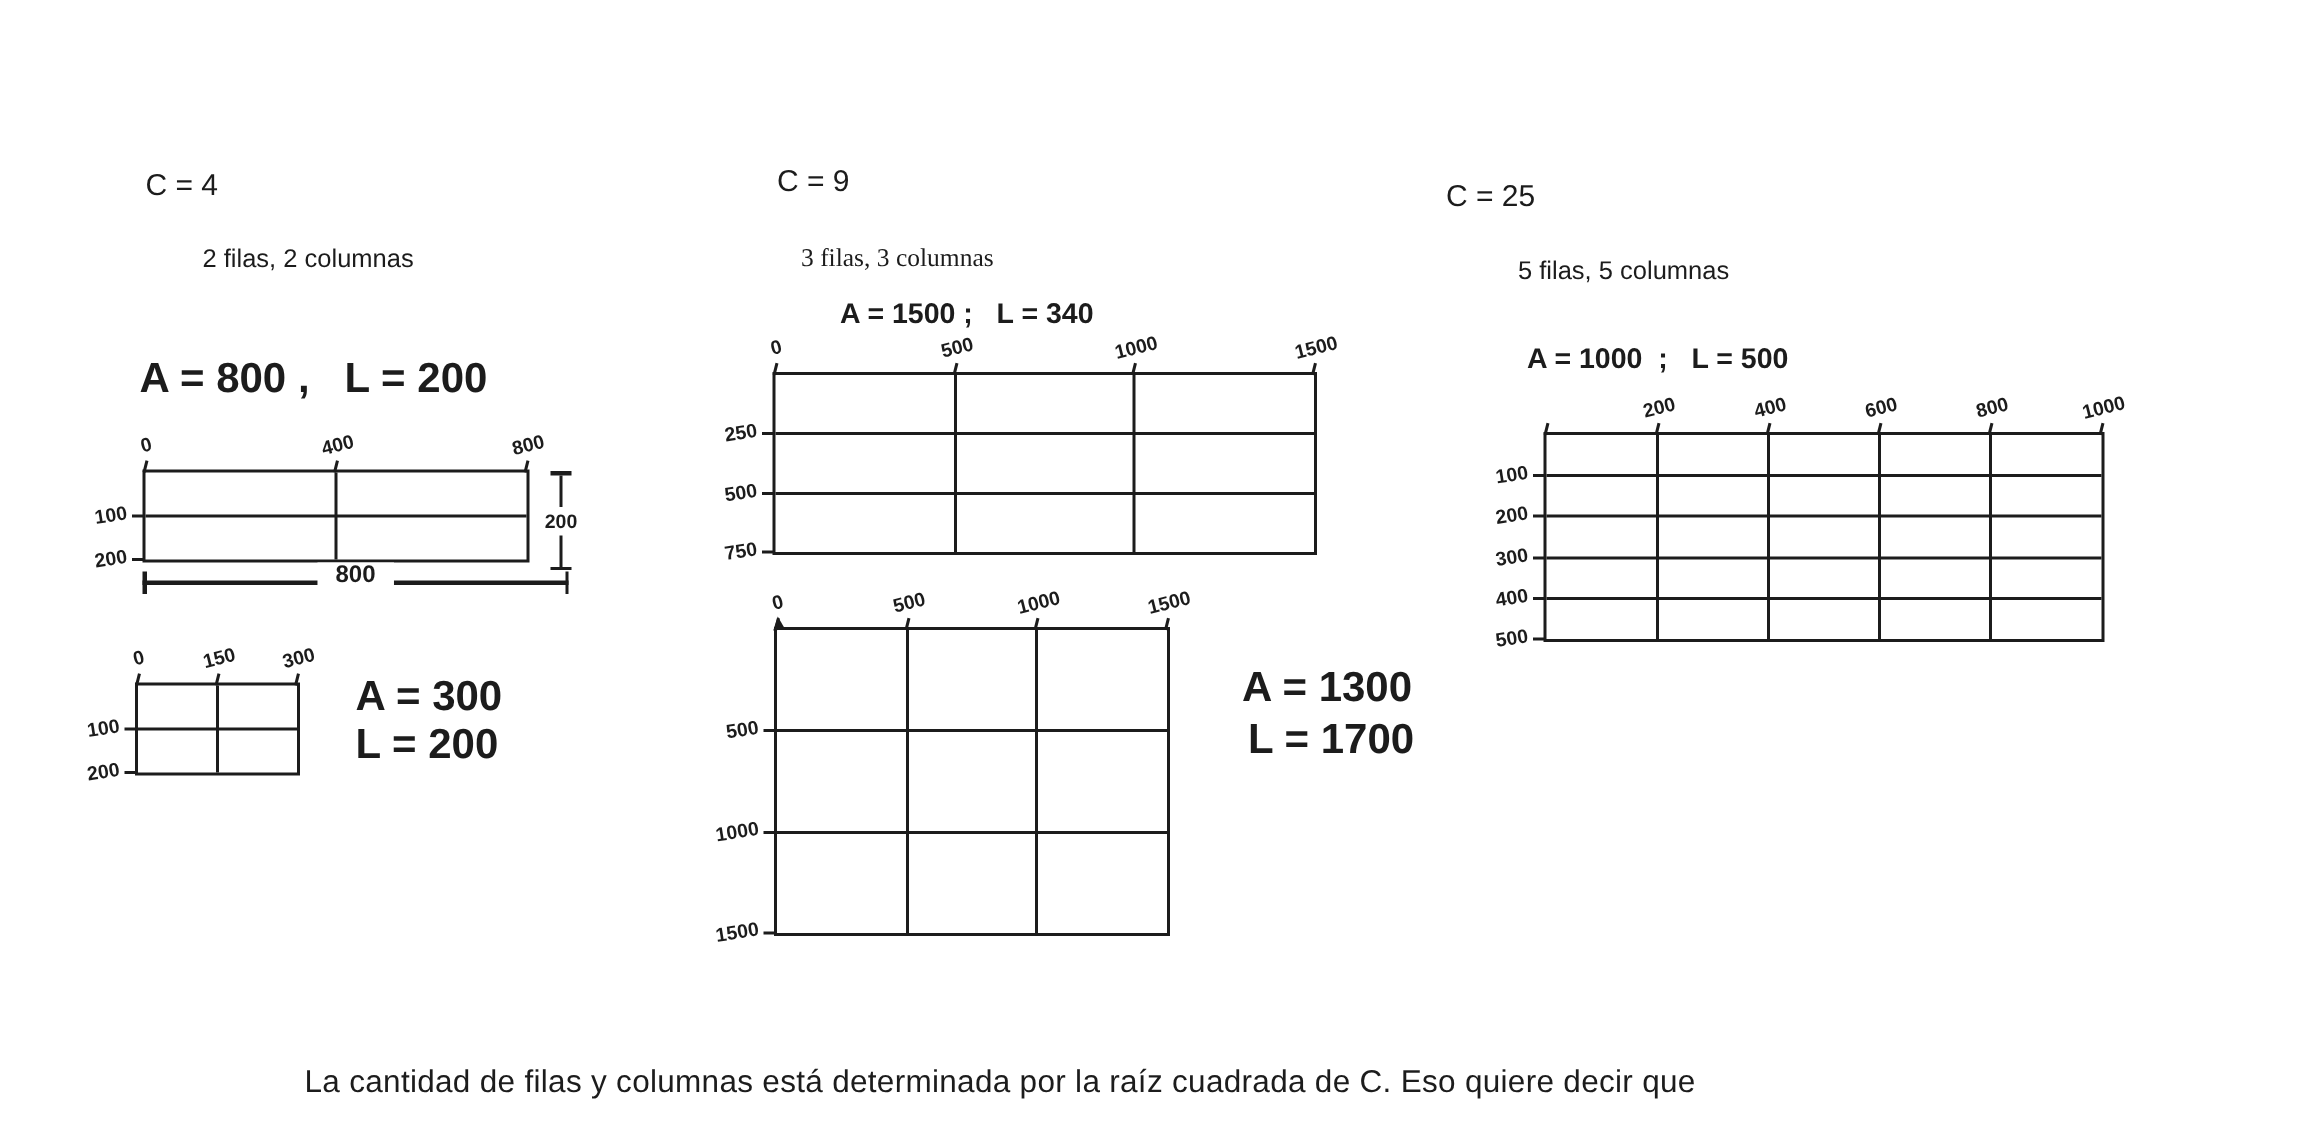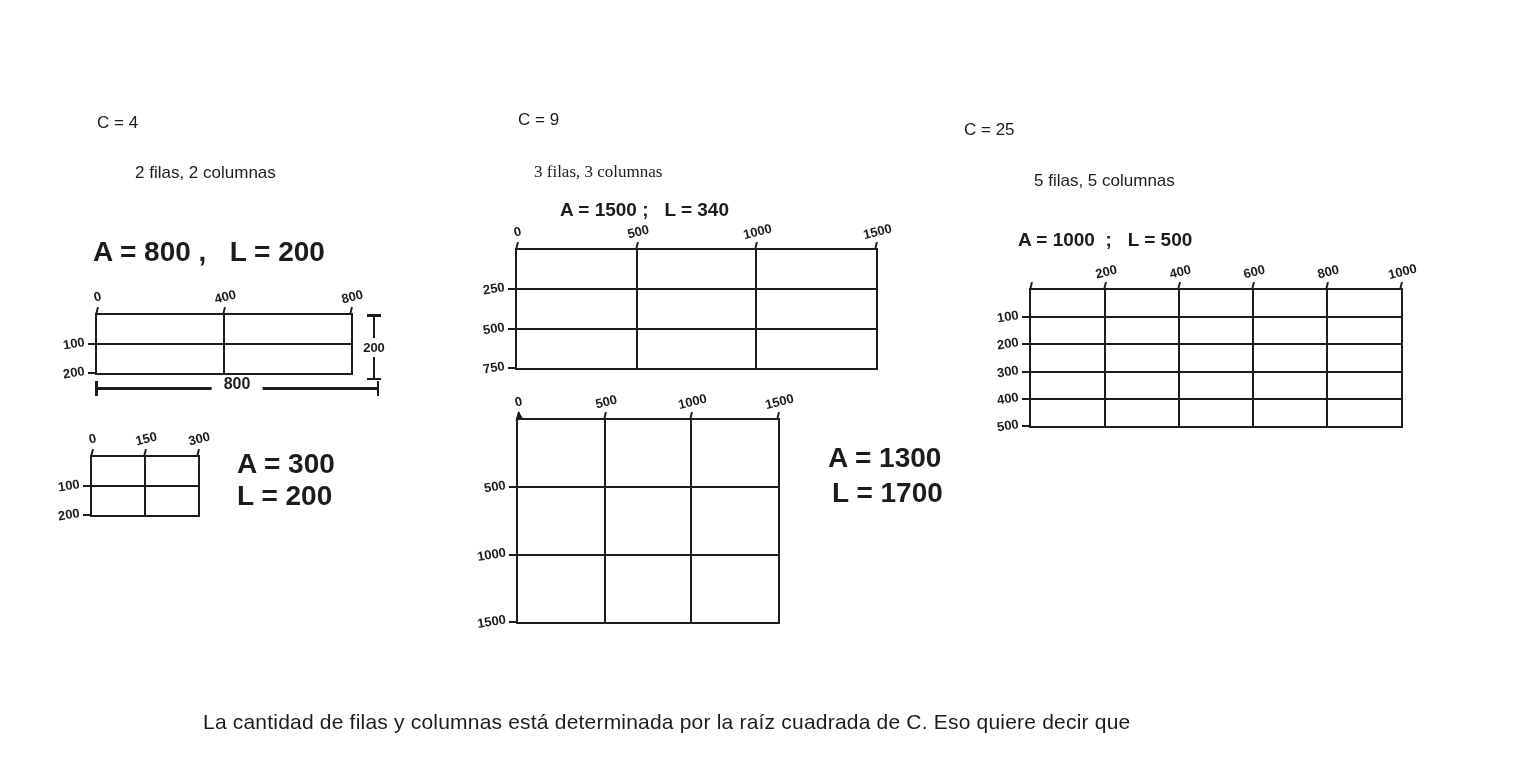--- a/index.html
+++ b/index.html
@@ -15,21 +15,21 @@
   }
   .title {
     position: absolute;
     left: 426px; top: 36px;
     font-size: 22px;
     letter-spacing: 0.3px;
     white-space: pre;
   }
   .c-label {
     position: absolute;
-    font-size: 17px;
+    font-size: 20px;
     white-space: pre;
   }
   .dims-label {
     position: absolute;
     font-size: 17px;
     white-space: pre;
   }
   .params-label {
     position: absolute;
     font-size: 28px;
@@ -191,21 +191,21 @@
       <div class="tick-label-top" style="left: 66.6667%;">1000</div>
       <div class="tick-label-top" style="left: 100%;">1500</div>
       <div class="tick-label-left" style="top: 33.3333%;">500</div>
       <div class="tick-label-left" style="top: 66.6667%;">1000</div>
       <div class="tick-label-left" style="top: 100%;">1500</div>
     </div>
   <div class="params-label" style="left:828px; top:442px;">A = 1300</div>
   <div class="params-label" style="left:832px; top:477px;">L = 1700</div>
 
   <div class="c-label" style="left:964px; top:120px;">C = 25</div>
-  <div class="dims-label" style="left:1034px; top:171px;">5 filas, 5 columnas</div>
+  <div class="dims-label" style="left:1012px; top:171px;">5 filas, 5 columnas</div>
   <div class="params-label" style="left:1018px; top:229px; font-size:19px;">A = 1000  ;   L = 500</div>
 
   <div class="grid" style="left:1029px; top:288px; width:374px; height:140px;">
       <div class="vline" style="left: 20%;"></div>
       <div class="vline" style="left: 40%;"></div>
       <div class="vline" style="left: 60%;"></div>
       <div class="vline" style="left: 80%;"></div>
       <div class="hline" style="top: 20%;"></div>
       <div class="hline" style="top: 40%;"></div>
       <div class="hline" style="top: 60%;"></div>

